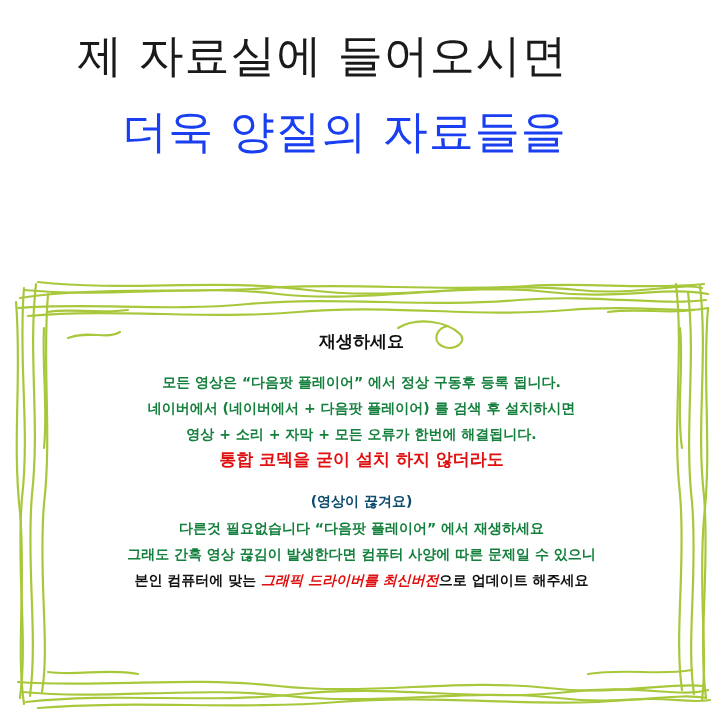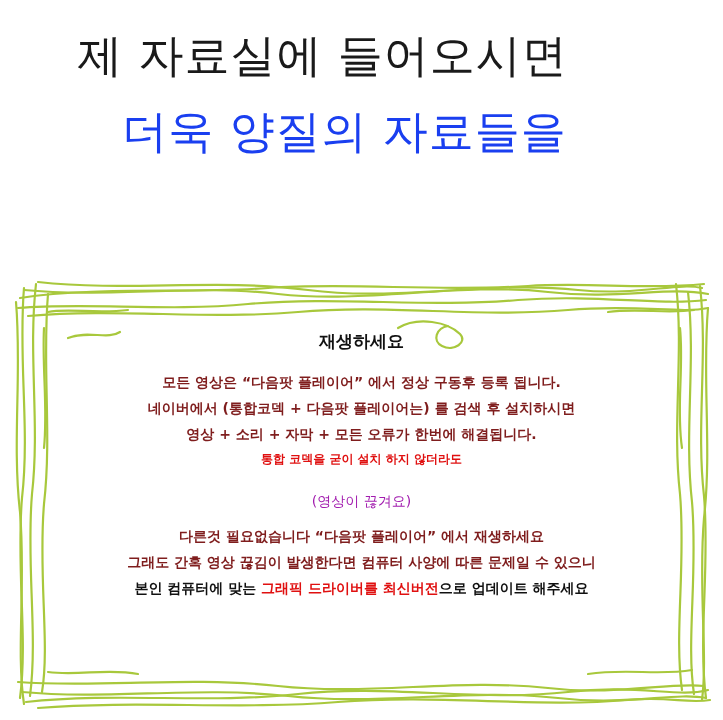--- a/index.html
+++ b/index.html
@@ -68,46 +68,46 @@
     margin-bottom: 16px;
   }
   .note .sub {
     font-size: 14px;
     font-weight: bold;
     color: #1a3ff0;
     margin-bottom: 13px;
   }
   .note .body-line {
     font-size: 14px;
-    color: #7f1d1d;
+    color: #15803d;
     line-height: 26px;
     font-weight: bold;
   }
   .note .red {
-    font-size: 12px;
+    font-size: 17px;
     color: #e01010;
     line-height: 24px;
     font-weight: bold;
   }
   .note .gap {
     height: 22px;
   }
   .note .sub2 {
     font-size: 14px;
-    font-weight: normal;
-    color: #a21caf;
-    margin-bottom: 12px;
+    font-weight: bold;
+    color: #0c4a6e;
+    margin-bottom: 4px;
   }
   .mix {
     font-size: 14px;
     line-height: 26px;
     font-weight: bold;
     color: #111111;
   }
-  .mix .hl { color: #e01010; }
+  .mix .hl { color: #e01010; font-style: italic; }
 </style>
 </head>
 <body>
 
 <div class="page">
 
   <div class="headline">
     <div class="line line1">제 자료실에 들어오시면</div>
     <div class="line line2">더욱 양질의 자료들을</div>
   </div>
@@ -148,21 +148,21 @@
         <path d="M60,70 C80,62 100,72 112,64"></path>
       </g>
     </svg>
   </div>
 
   <div class="note">
     <div class="title">재생하세요</div>
 
 
     <div class="body-line">모든 영상은 “다음팟 플레이어” 에서 정상 구동후 등록 됩니다.</div>
-    <div class="body-line">네이버에서 (통합코덱 + 다음팟 플레이어는) 를 검색 후 설치하시면</div>
+    <div class="body-line">네이버에서 (네이버에서 + 다음팟 플레이어) 를 검색 후 설치하시면</div>
     <div class="body-line">영상 + 소리 + 자막 + 모든 오류가 한번에 해결됩니다.</div>
 
     <div class="red">통합 코덱을 굳이 설치 하지 않더라도</div>
 
     <div class="gap"></div>
 
     <div class="sub2">(영상이 끊겨요)</div>
 
     <div class="body-line">다른것 필요없습니다  “다음팟 플레이어” 에서 재생하세요</div>
     <div class="body-line">그래도 간혹 영상 끊김이 발생한다면 컴퓨터 사양에 따른 문제일 수 있으니</div>

